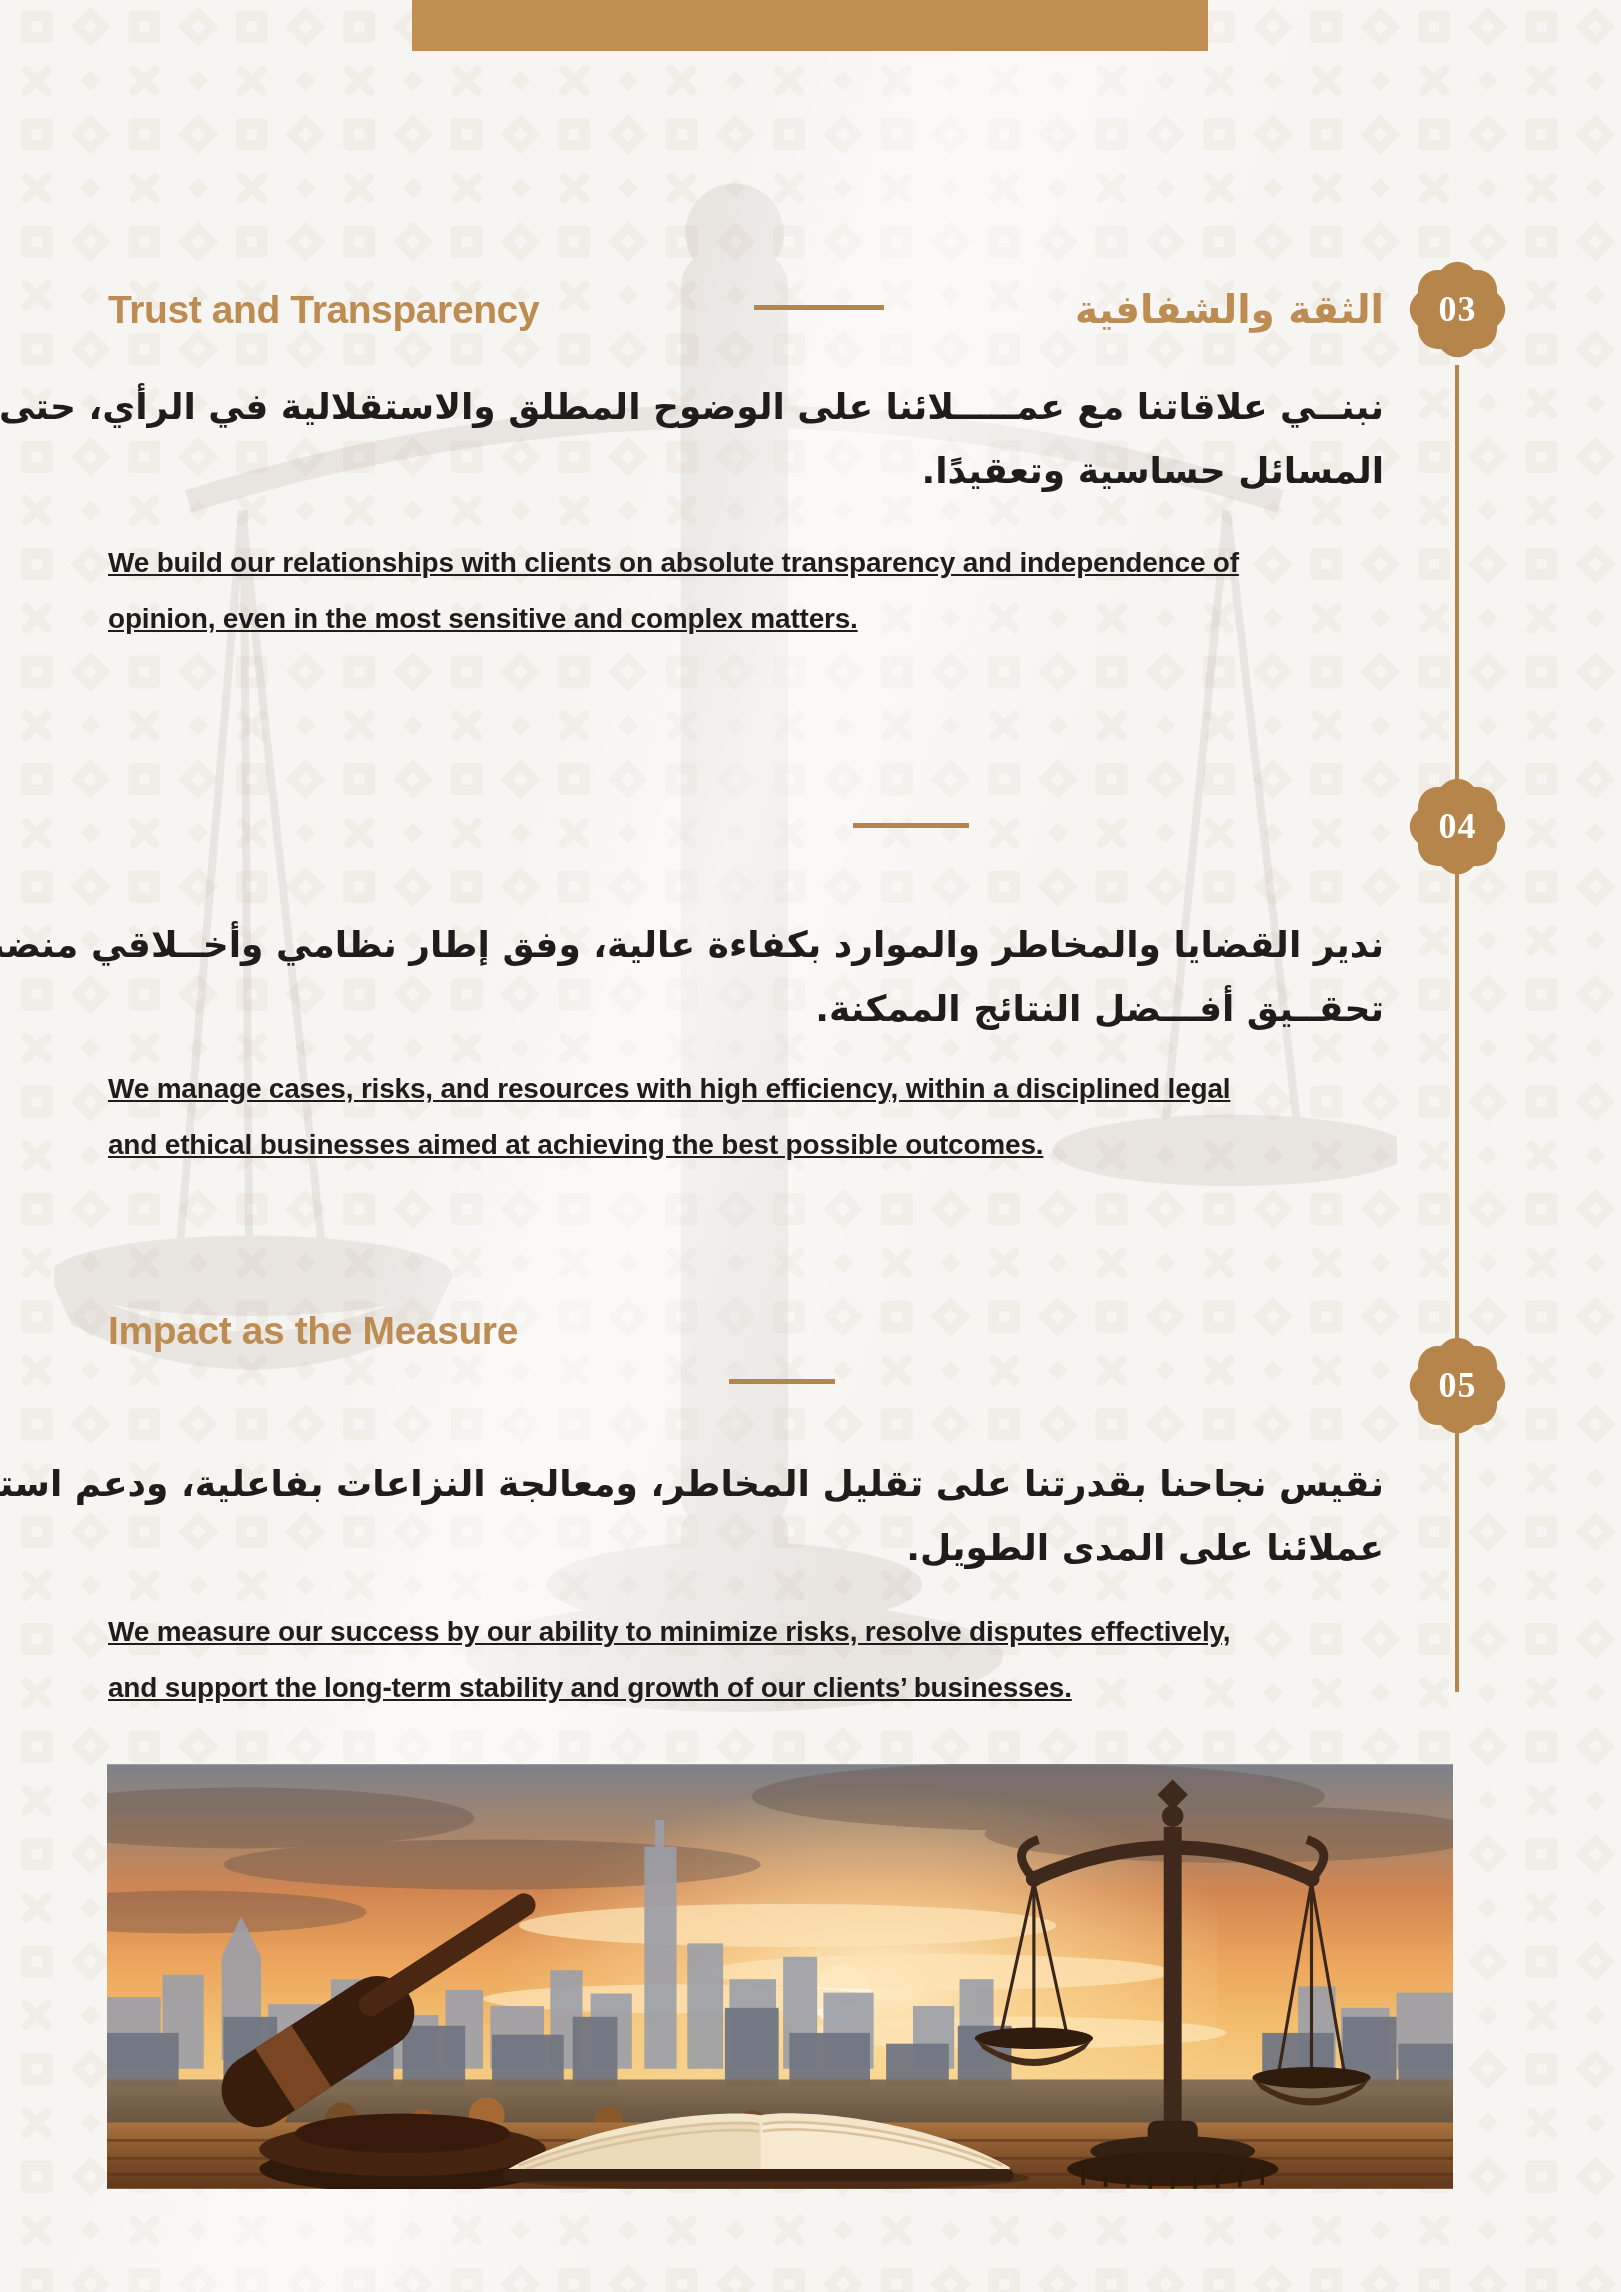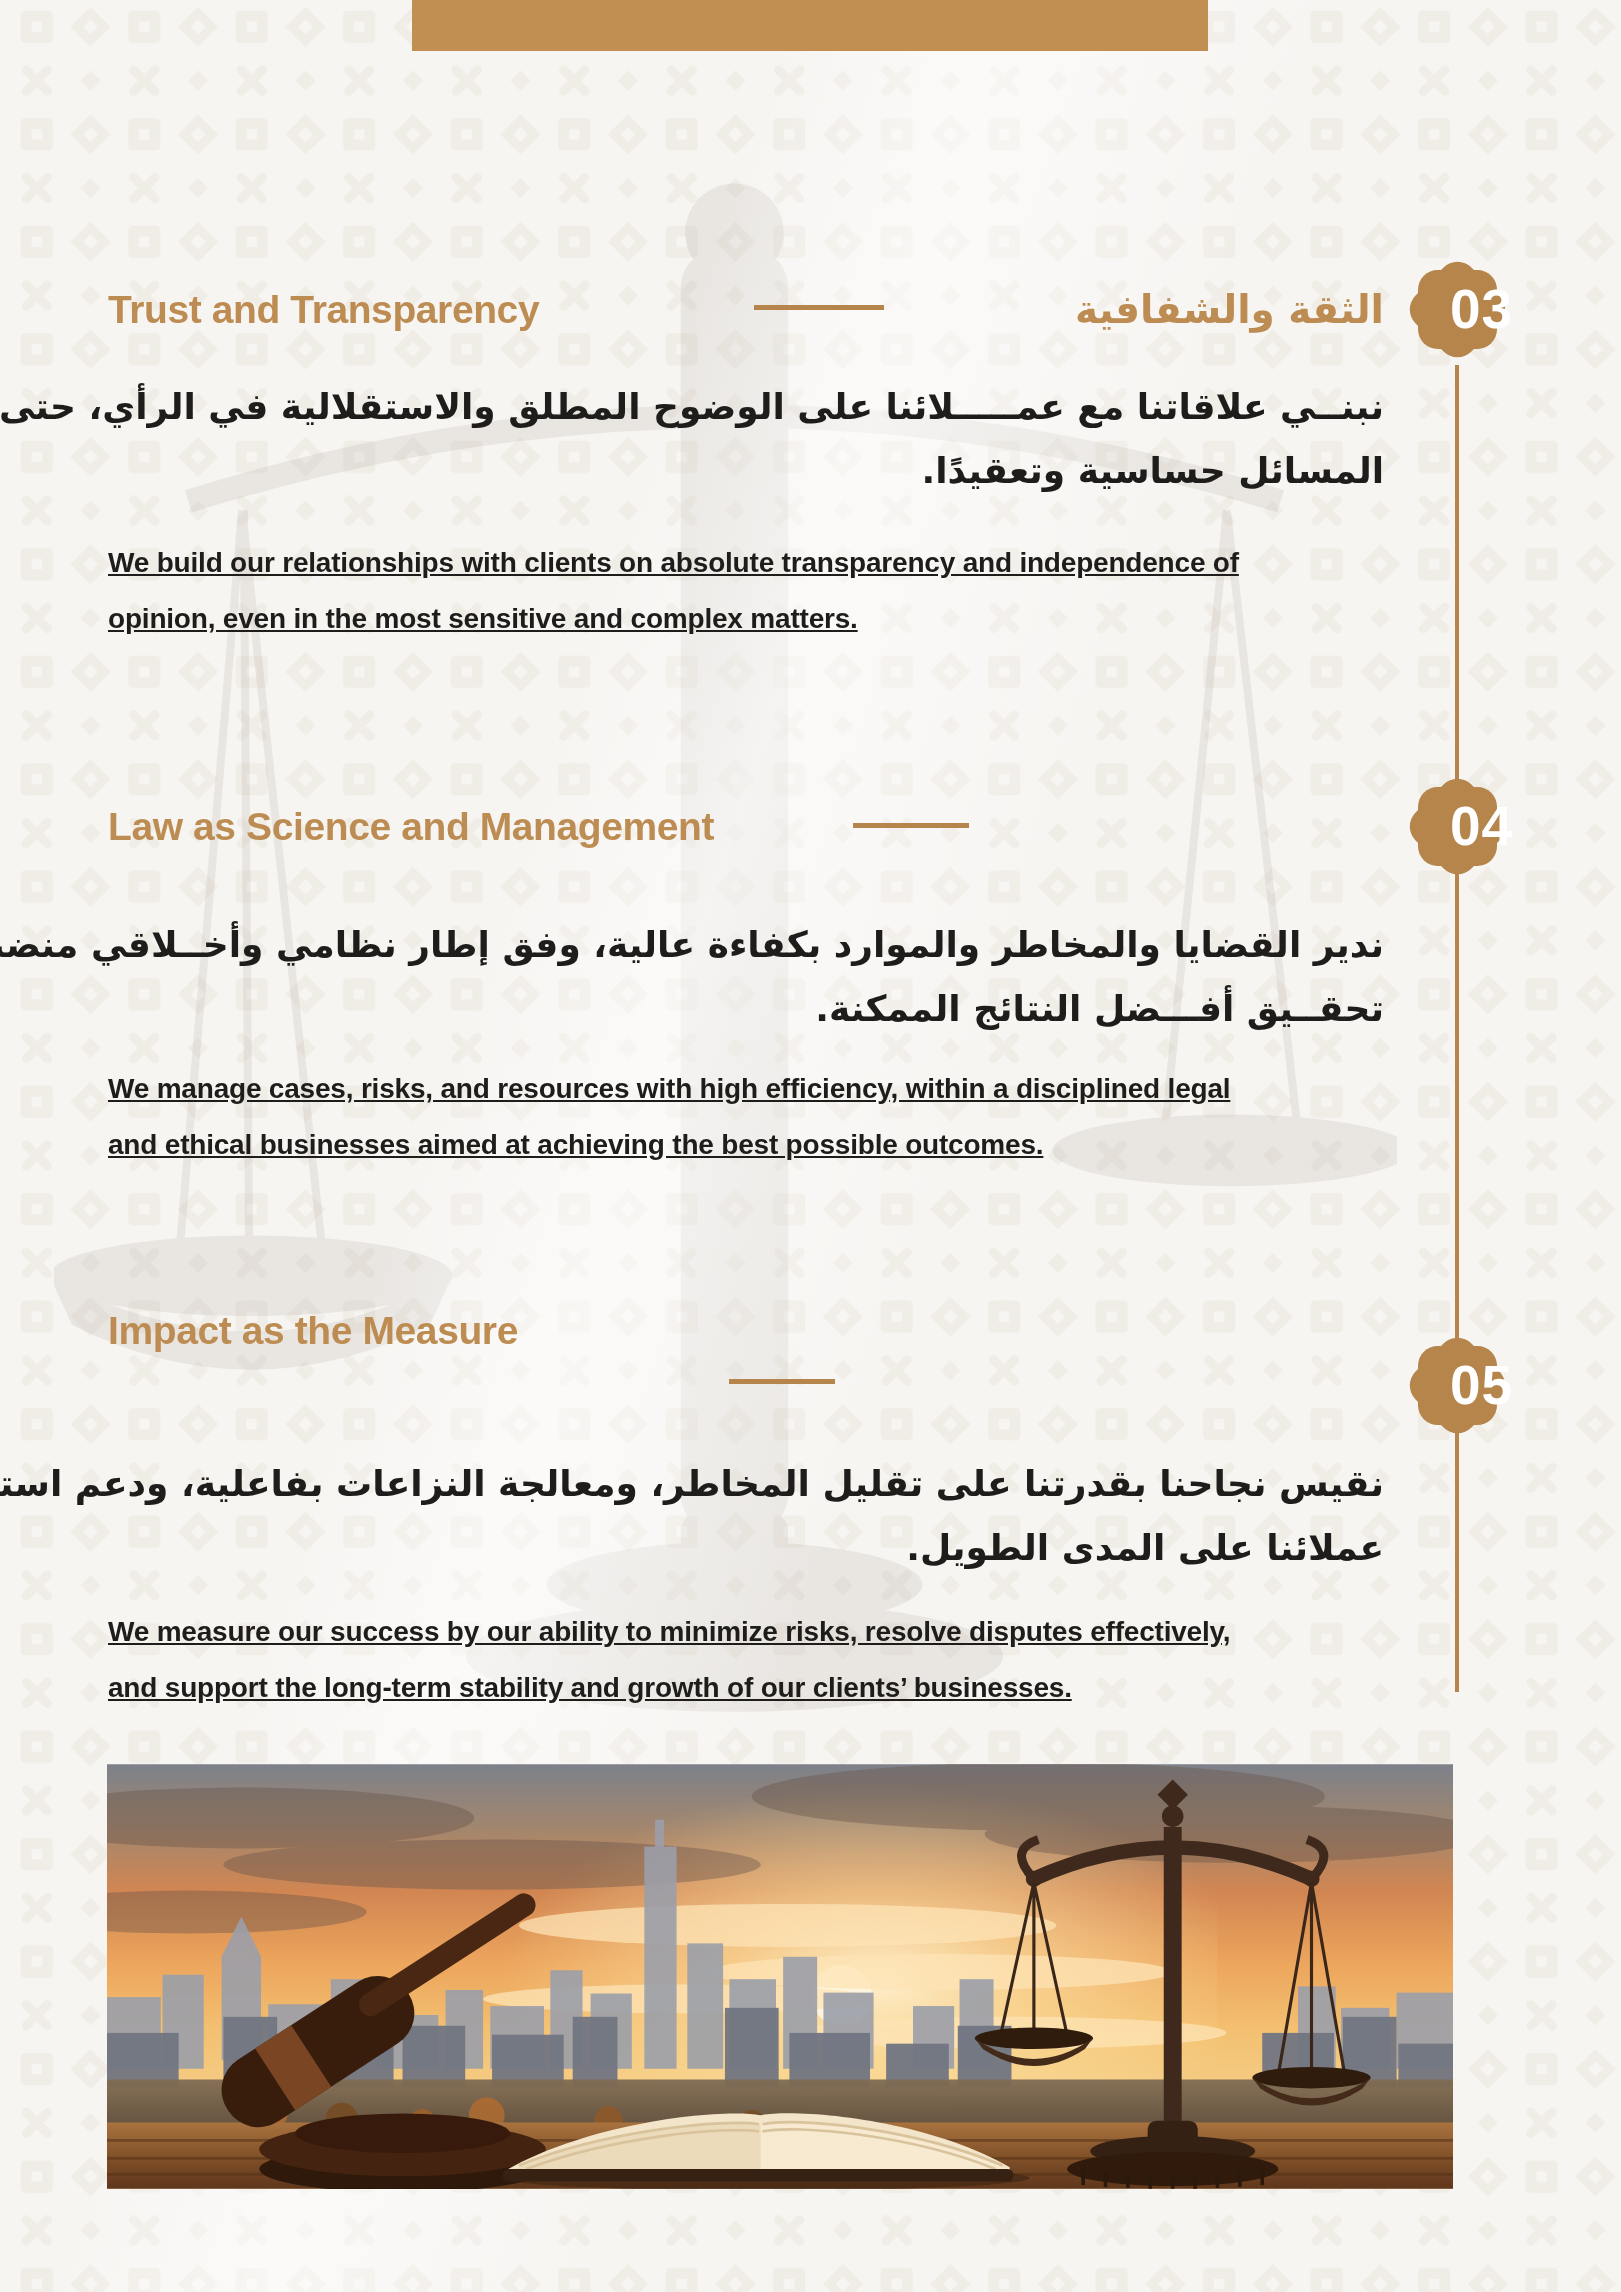--- a/index.html
+++ b/index.html
@@ -35,23 +35,23 @@
     color:#bd8c52;white-space:pre;
   }
   .dash{position:absolute;height:4.5px;background:#b5854c;}
   .badge{position:absolute;left:1402px;width:111px;height:111px;}
   .badge .sq{
     position:absolute;left:16px;top:16px;width:79px;height:79px;
     background:#b5854c;border-radius:19.7px;
   }
   .badge .sq.r45{transform:rotate(45deg);}
   .badge .num{
-    position:absolute;inset:0;text-align:right;line-height:111px;
-    font-family:Liberation Sans, sans-serif;
-    font-size:55px;font-weight:700;color:#ffffff;letter-spacing:0.9px;
+    position:absolute;inset:0;text-align:center;line-height:111px;
+    font-family:Liberation Serif, serif;
+    font-size:36px;font-weight:700;color:#ffffff;letter-spacing:0.9px;
   }
   .body-ar{
     position:absolute;right:258px;margin:0;direction:rtl;text-align:right;
     font-family:"DejaVu Sans","Liberation Sans",sans-serif;
     font-size:36px;font-weight:700;line-height:64px;
     color:#1e1d1b;white-space:pre;
   }
   .body-en{
     position:absolute;left:108px;margin:0;
     font-size:28px;font-weight:700;line-height:56px;letter-spacing:-0.2px;
@@ -129,21 +129,20 @@
       <span class="sq r45"></span>
       <span class="num">03</span>
     </div>
     <p class="body-ar">نبنــي علاقاتنا مع عمـــــلائنا على الوضوح المطلق والاستقلالية في الرأي، حتى في أكثر
 المسائل حساسية وتعقيدًا.</p>
     <p class="body-en">We build our relationships with clients on absolute transparency and independence of
 opinion, even in the most sensitive and complex matters.</p>
   </section>
 
   <section class="sec s04">
-    <h2 class="title-en">Law as Science and Management</h2>
     <div class="dash"></div>
     <div class="badge">
       <span class="sq"></span>
       <span class="sq r45"></span>
       <span class="num">04</span>
     </div>
     <p class="body-ar">ندير القضايا والمخاطر والموارد بكفاءة عالية، وفق إطار نظامي وأخــلاقي منضبط، يهدف إلى
 تحقــيق أفـــضل النتائج الممكنة.</p>
     <p class="body-en">We manage cases, risks, and resources with high efficiency, within a disciplined legal
 and ethical businesses aimed at achieving the best possible outcomes.</p>

